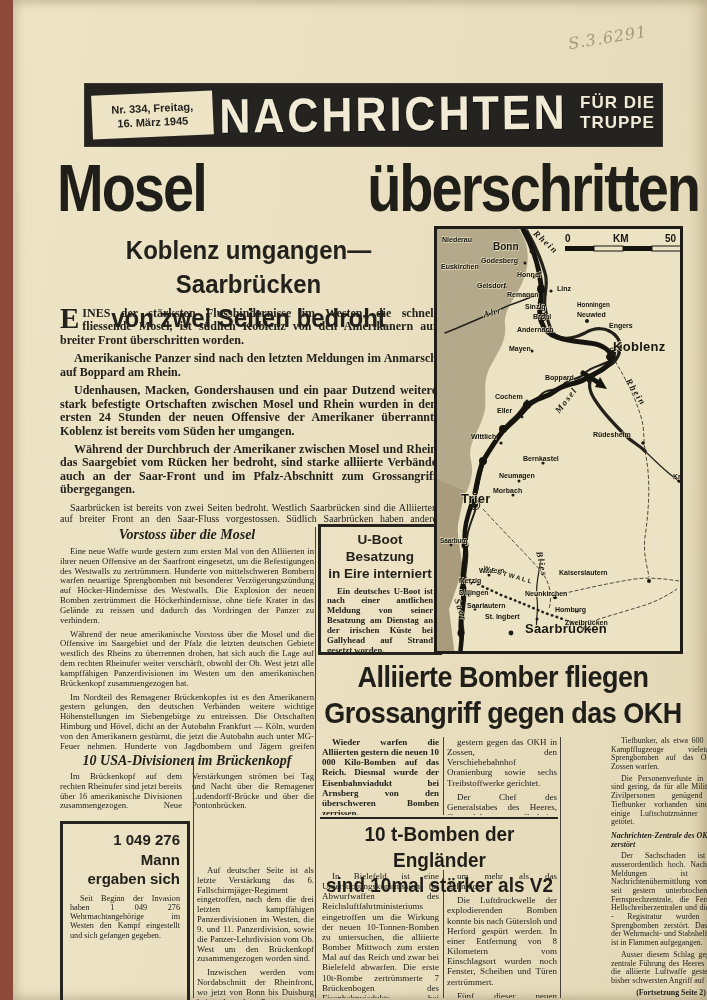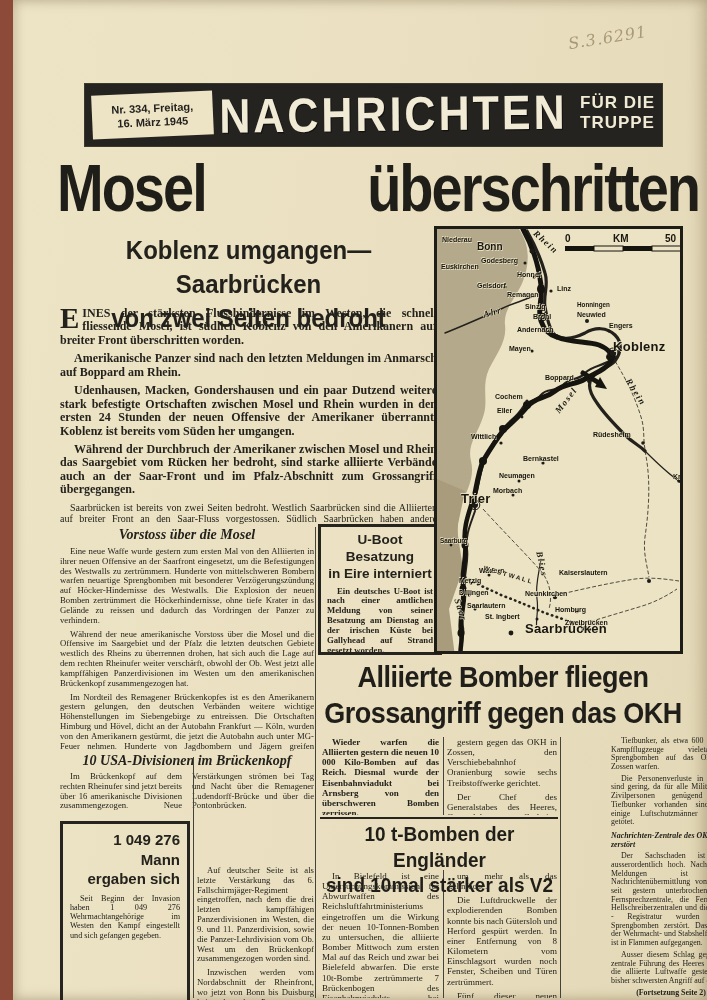--- a/index.html
+++ b/index.html
@@ -306,21 +306,21 @@
         <circle cx="176" cy="124" r="5" fill="none" stroke="#1c1b15" stroke-width="1"></circle>
       <circle cx="38" cy="276" r="3"></circle>
         <circle cx="38" cy="276" r="4.8" fill="none" stroke="#1c1b15" stroke-width="1"></circle>
     </g>
   </svg>
   <div class="map-labels">
       <span class="map-label scale" style="left: 128px; top: 4px;">0</span>
       <span class="map-label scale" style="left: 176px; top: 4px;">KM</span>
       <span class="map-label scale" style="left: 228px; top: 4px;">50</span>
       <span class="map-label" style="left: 5px; top: 7px;">Niederau</span>
-      <span class="map-label big" style="left: 40px; top: 12px;">Bonn</span>
+      <span class="map-label big" style="left: 56px; top: 12px;">Bonn</span>
       <span class="map-label" style="left: 44px; top: 28px;">Godesberg</span>
       <span class="map-label" style="left: 4px; top: 34px;">Euskirchen</span>
       <span class="map-label" style="left: 80px; top: 42px;">Honnef</span>
       <span class="map-label" style="left: 40px; top: 53px;">Gelsdorf</span>
       <span class="map-label" style="left: 70px; top: 62px;">Remagen</span>
       <span class="map-label" style="left: 120px; top: 56px;">Linz</span>
       <span class="map-label" style="left: 88px; top: 74px;">Sinzig</span>
       <span class="map-label" style="left: 96px; top: 84px;">Brohl</span>
       <span class="map-label sm" style="left: 140px; top: 72px;">Honningen</span>
       <span class="map-label" style="left: 140px; top: 82px;">Neuwied</span>

